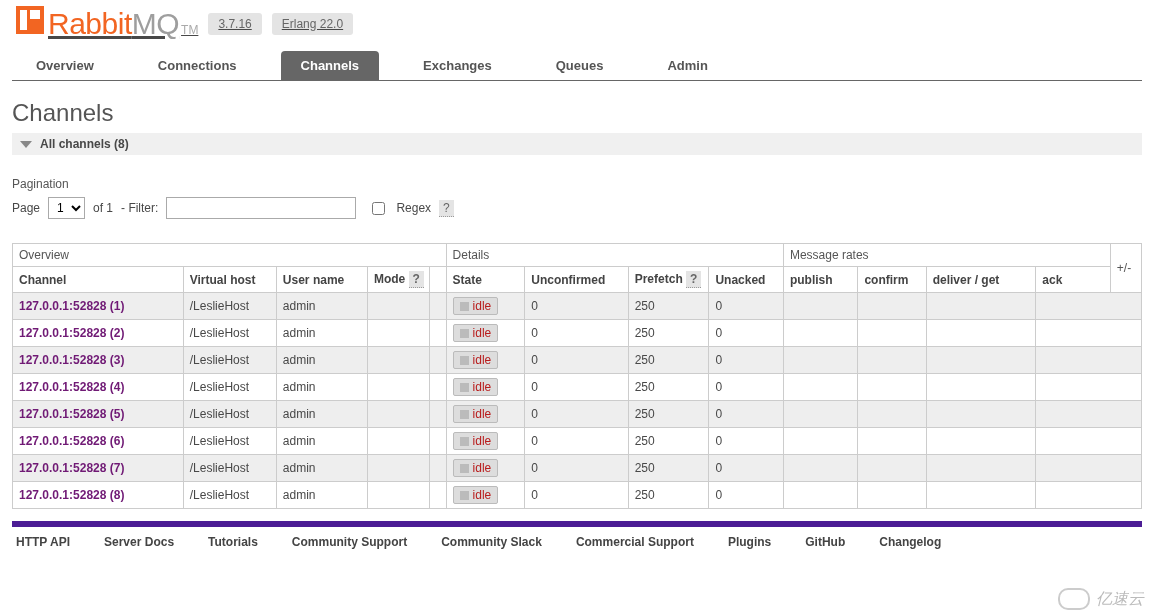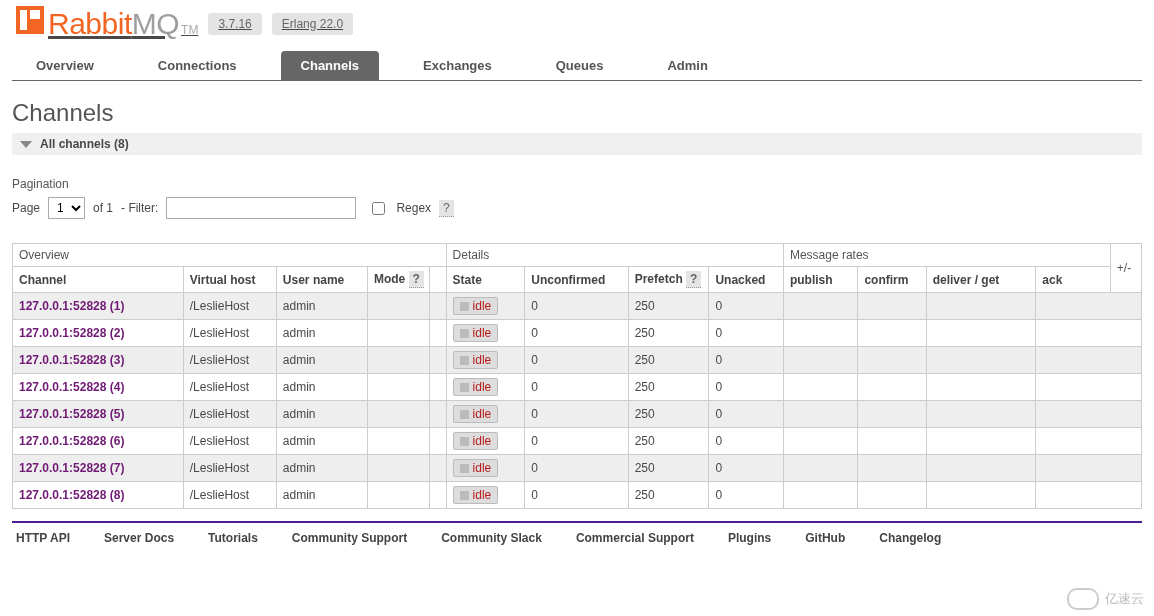--- a/index.html
+++ b/index.html
@@ -161,34 +161,34 @@
     padding:1px 6px;
     border-radius:2px;
     color:#b91c1c;
     font-size:12px;
   }
   .state-sq {
     width:9px; height:9px; background:#bbb; display:inline-block;
   }
   .channel-link { font-weight:bold; color:#701a75; }
   .footer {
-    border-top:2px solid #4c1d95;
+    border-top:6px solid #4c1d95;
     margin-top:12px;
     padding:8px 4px 20px;
     display:flex;
     gap:34px;
     font-weight:bold;
     color:#444;
   }
   .watermark {
     position:fixed;
     right:10px; bottom:6px;
-    font-size:13px;
+    font-size:16px;
     color:#bbb;
-    display:flex; align-items:center; gap:6px;
+    display:flex; align-items:center; gap:6px;font-style:italic;
   }
   .watermark .cloud {
     width:28px; height:18px;
     border:2px solid #ccc;
     border-radius:10px;
     position:relative;
   }
   col.c-channel { width: 165px; }
   col.c-vhost { width: 90px; }
   col.c-user { width: 88px; }

